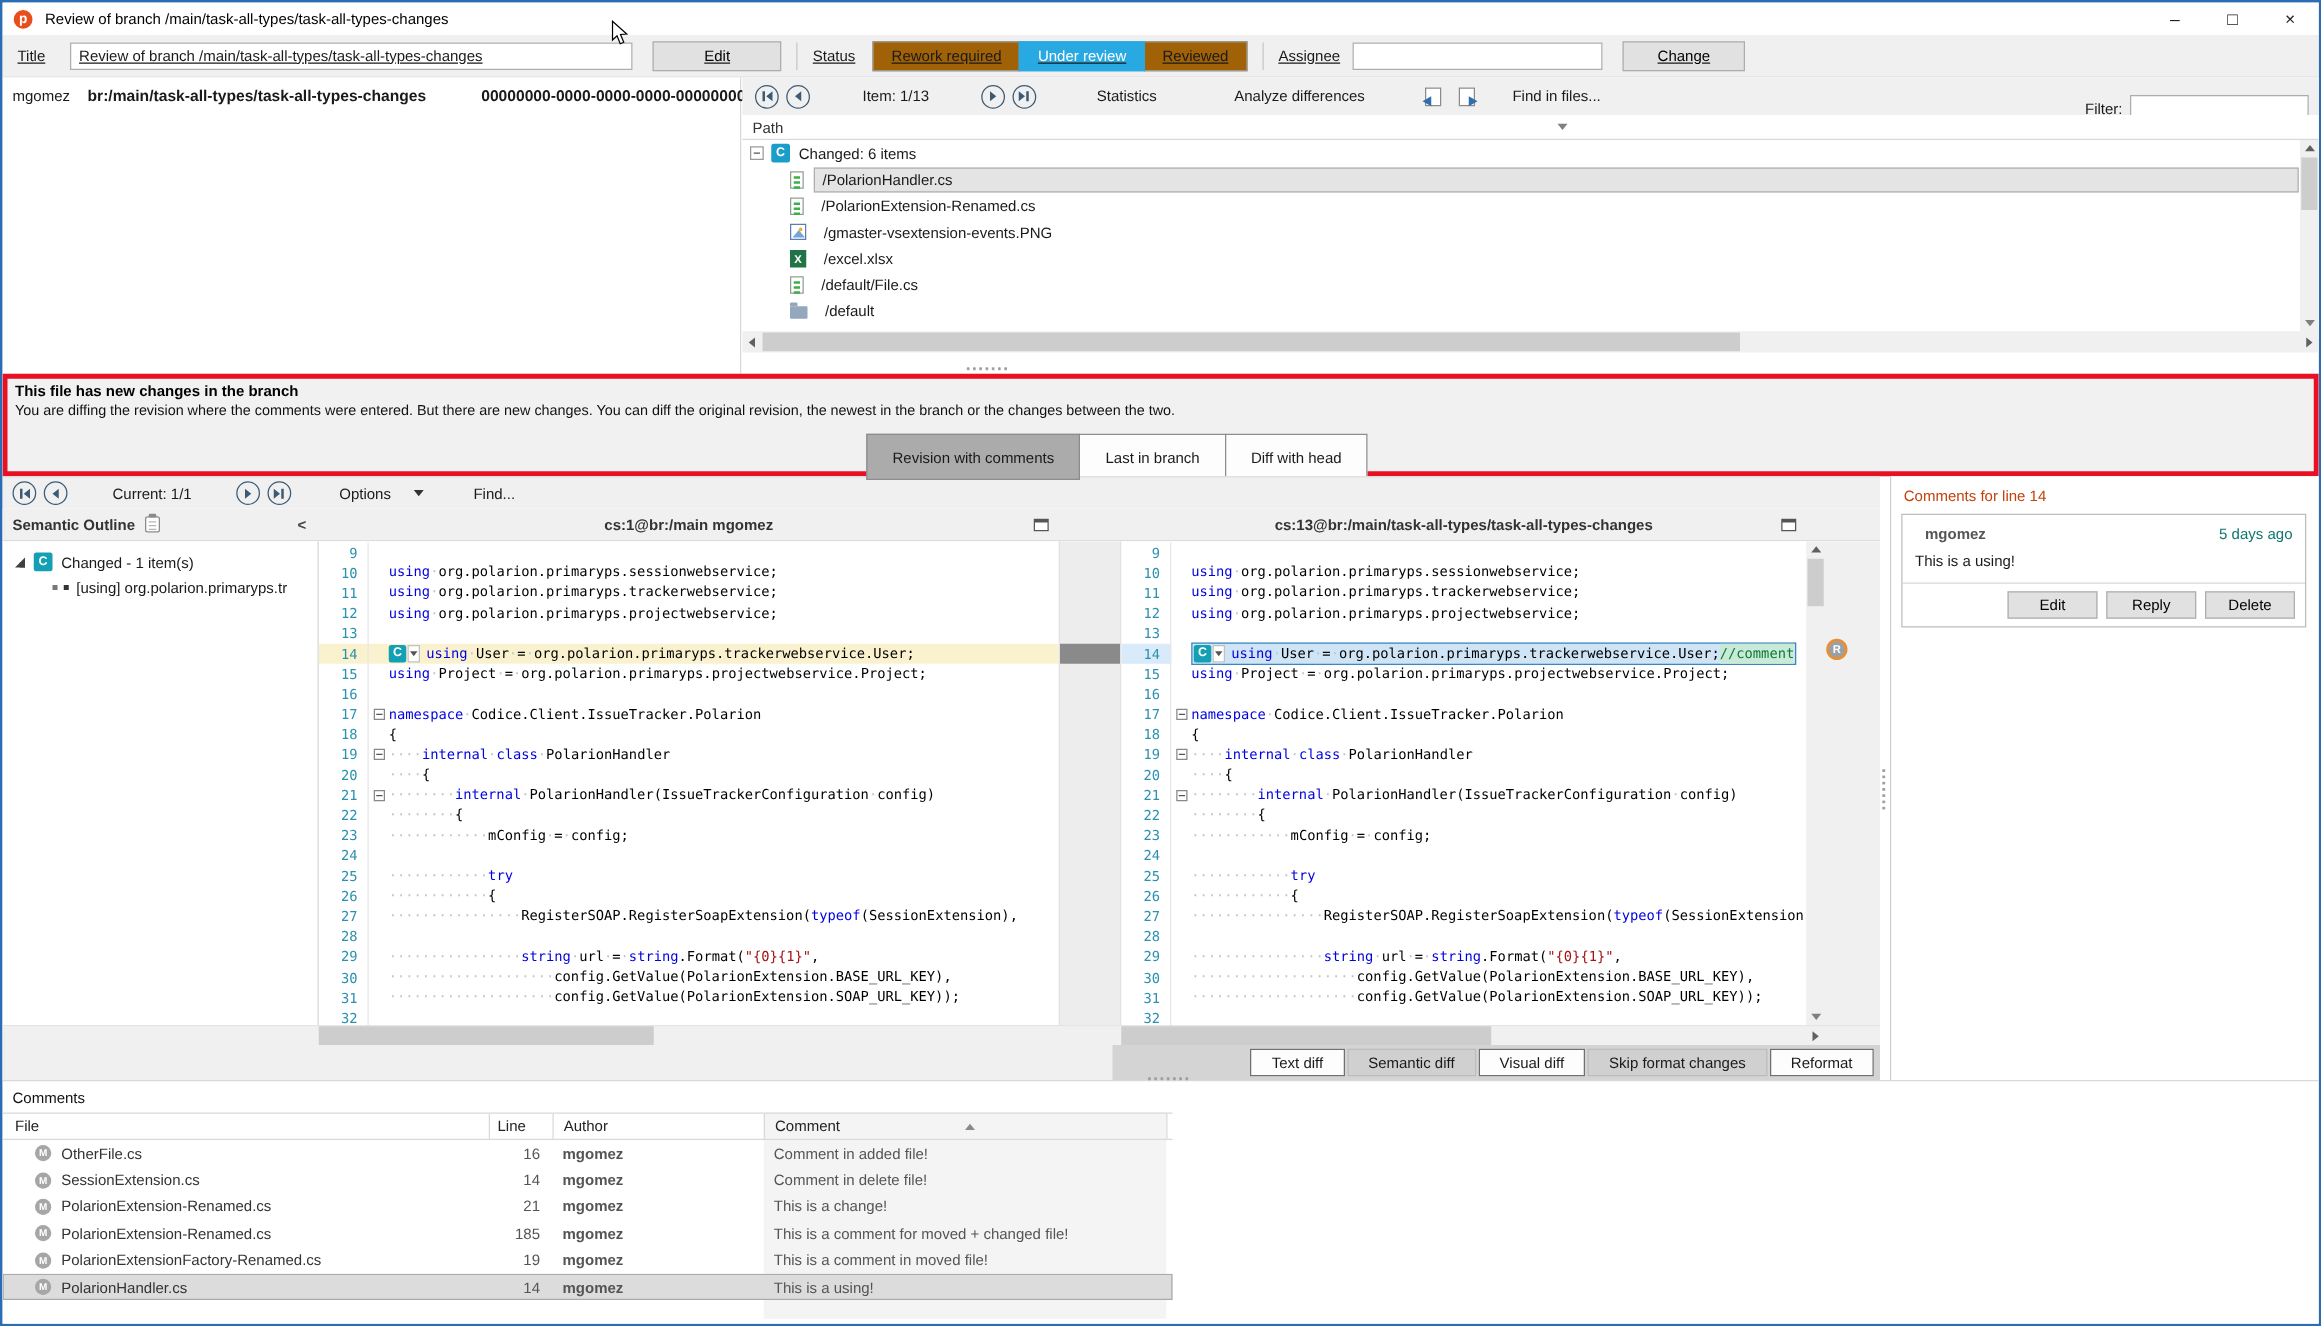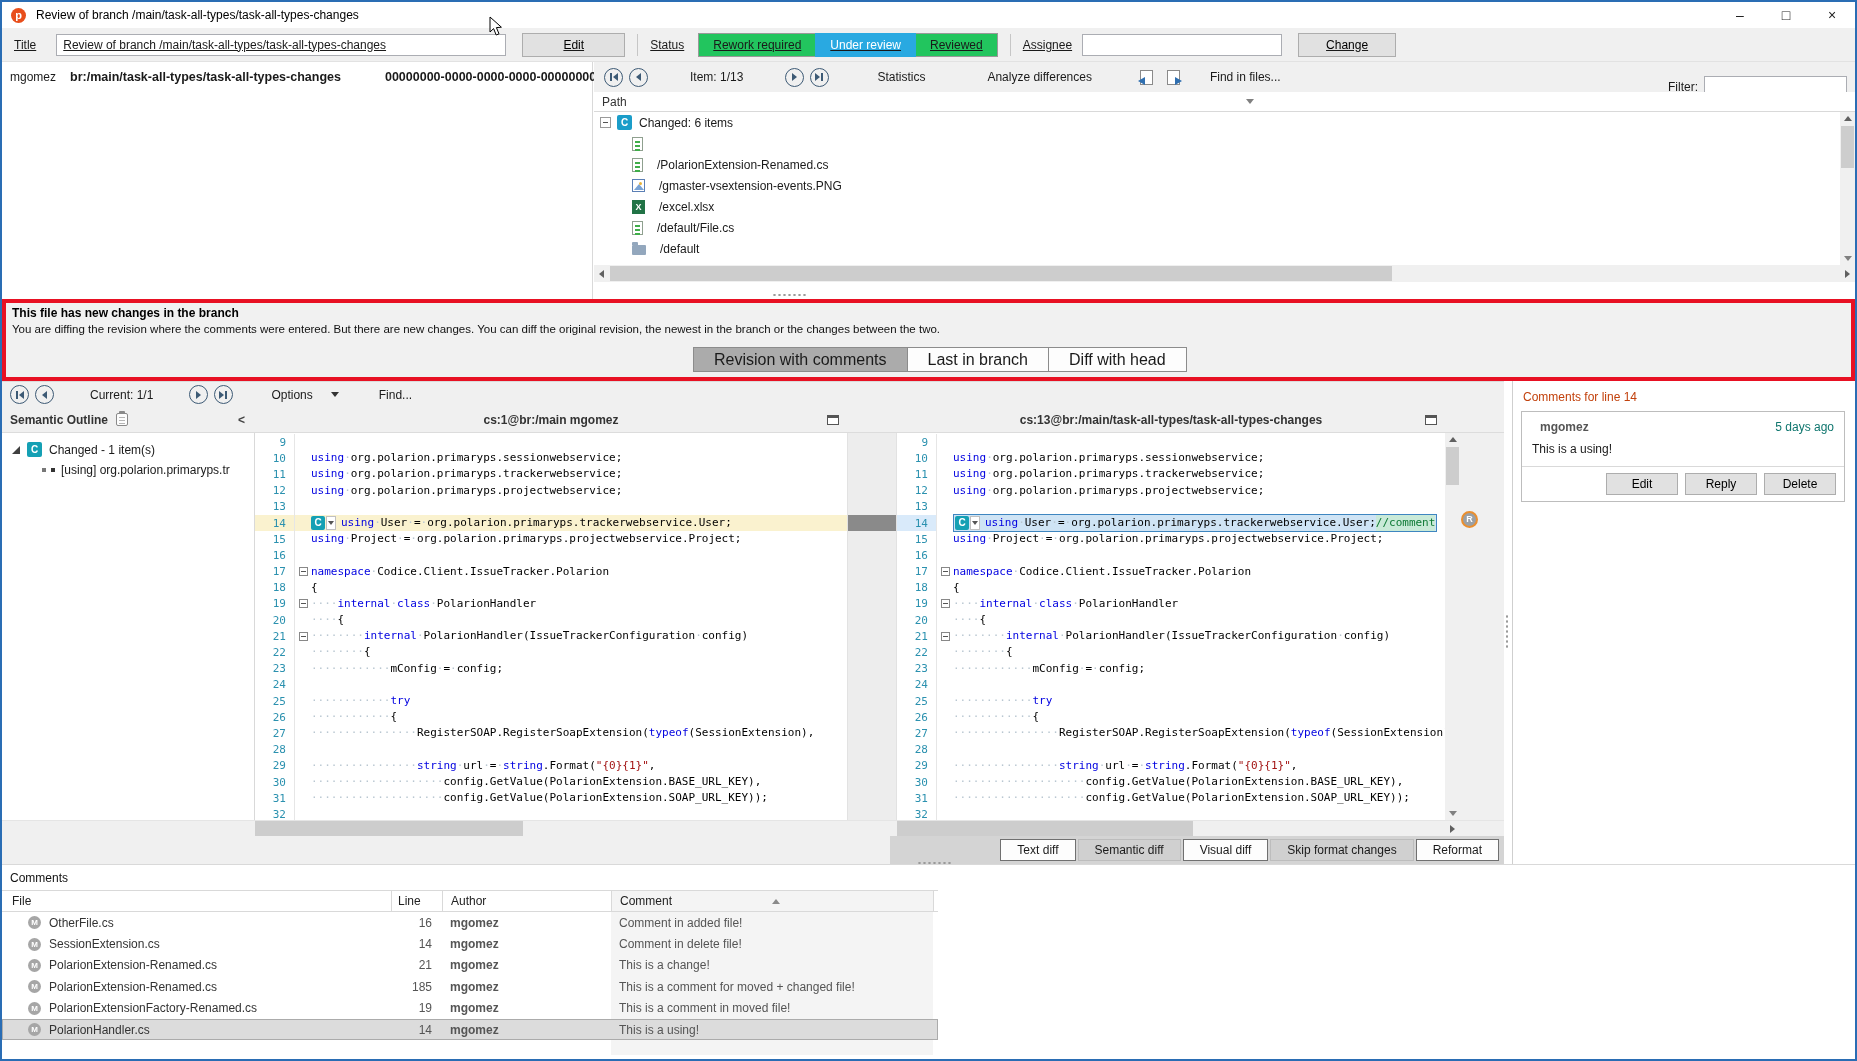--- a/index.html
+++ b/index.html
@@ -19,21 +19,21 @@
   .topbar{position:absolute;left:0;top:26px;right:0;height:34px;background:#f0f0f0;border-bottom:1px solid #e2e2e2;
     display:flex;align-items:center;padding-left:12px;text-decoration:underline;}
   .lbl{color:#1a1a1a;}
   .tinput{height:22px;background:#fff;border:1px solid #abadb3;padding:0 6px;font-size:12px;display:flex;align-items:center;}
   .inp-title{width:450px;margin-left:20px;}
   .btn{height:24px;background:#e1e1e1;border:1px solid #adadad;display:flex;align-items:center;justify-content:center;
     font-size:12px;color:#000;}
   .btn-edit{width:103px;margin-left:16px;}
   .vsep{width:1px;height:22px;background:#c6c6c6;margin:0 12px;}
   .segs{display:flex;margin-left:14px;}
-  .seg{height:24px;padding:0 14px;display:flex;align-items:center;background:#22c55e;border:1px solid #999;margin-left:-1px;}
+  .seg{height:24px;padding:0 14px;display:flex;align-items:center;background:#a16207;border:1px solid #999;margin-left:-1px;}
   .seg:first-child{margin-left:0;}
   .seg-sel{background:#29a9e1;color:#fff;border-color:#29a9e1;z-index:1;}
   .inp-assignee{width:200px;margin-left:10px;}
   .btn-change{width:98px;margin-left:16px;}
 
   
   .left-info{position:absolute;left:0;top:60px;width:591px;height:237px;background:#fff;border-right:1px solid #d9d9d9;}
   .info-row{display:flex;align-items:baseline;padding:8px 0 0 8px;white-space:nowrap;}
   .i-author{font-size:12px;}
   .i-branch{font-weight:bold;font-size:12.5px;margin-left:14px;}
@@ -84,21 +84,21 @@
   .tri-u{width:0;height:0;border-left:4px solid transparent;border-right:4px solid transparent;border-bottom:5px solid #606060;}
   .vsa{width:15px;height:13px;display:flex;align-items:center;justify-content:center;}
   .vsa.bot{position:absolute;bottom:0;}
   .v-thumb{position:absolute;top:14px;left:1px;width:13px;height:42px;background:#cdcdcd;}
 
   
   .notice{position:absolute;left:0;top:297px;right:0;height:82px;background:#f1f1f1;border:4px solid #e81123;padding:3px 6px;}
   .n-title{font-weight:bold;font-size:12px;color:#000;}
   .n-body{font-size:11.5px;margin-top:3px;color:#111;}
   .n-btns{position:absolute;left:688px;top:44px;display:flex;}
-  .n-btn{height:25px;padding:0 20px;display:flex;align-items:center;background:#fdfdfd;border:1px solid #8c8c8c;margin-left:-1px;font-size:16px;}
+  .n-btn{height:37px;padding:0 20px;display:flex;align-items:center;background:#fdfdfd;border:1px solid #8c8c8c;margin-left:-1px;font-size:12px;}
   .n-btn.nsel{background:#ababab;z-index:1;}
 
   
   .diff-bar{position:absolute;left:0;top:379px;width:1502px;height:26px;background:#f0f0f0;border-top:1px solid #dcdcdc;
     display:flex;align-items:center;padding-left:8px;}
   .opt-tri{width:0;height:0;border-left:4px solid transparent;border-right:4px solid transparent;border-top:5px solid #333;margin-left:18px;}
 
   
   .side{position:absolute;left:1510px;top:379px;right:0;height:483px;background:#fff;border-left:1px solid #cfcfcf;}
   .side-title{padding:9px 0 0 10px;color:#c2410c;}
@@ -279,20 +279,21 @@
     </div>
     <div class="tree">
       <div class="trow root">
         <span class="exp"></span>
         <span class="cbadge-tree">C</span>
         <span>Changed: 6 items</span>
       </div>
       <div>
           <div class="trow child">
             <span class="fic ic-cs"></span>
+            <span class="tlabel tsel">/PolarionHandler.cs</span>
           </div>
           <div class="trow child">
             <span class="fic ic-cs"></span>
             <span class="tlabel">/PolarionExtension-Renamed.cs</span>
           </div>
           <div class="trow child">
             <span class="fic ic-img"></span>
             <span class="tlabel">/gmaster-vsextension-events.PNG</span>
           </div>
           <div class="trow child">

